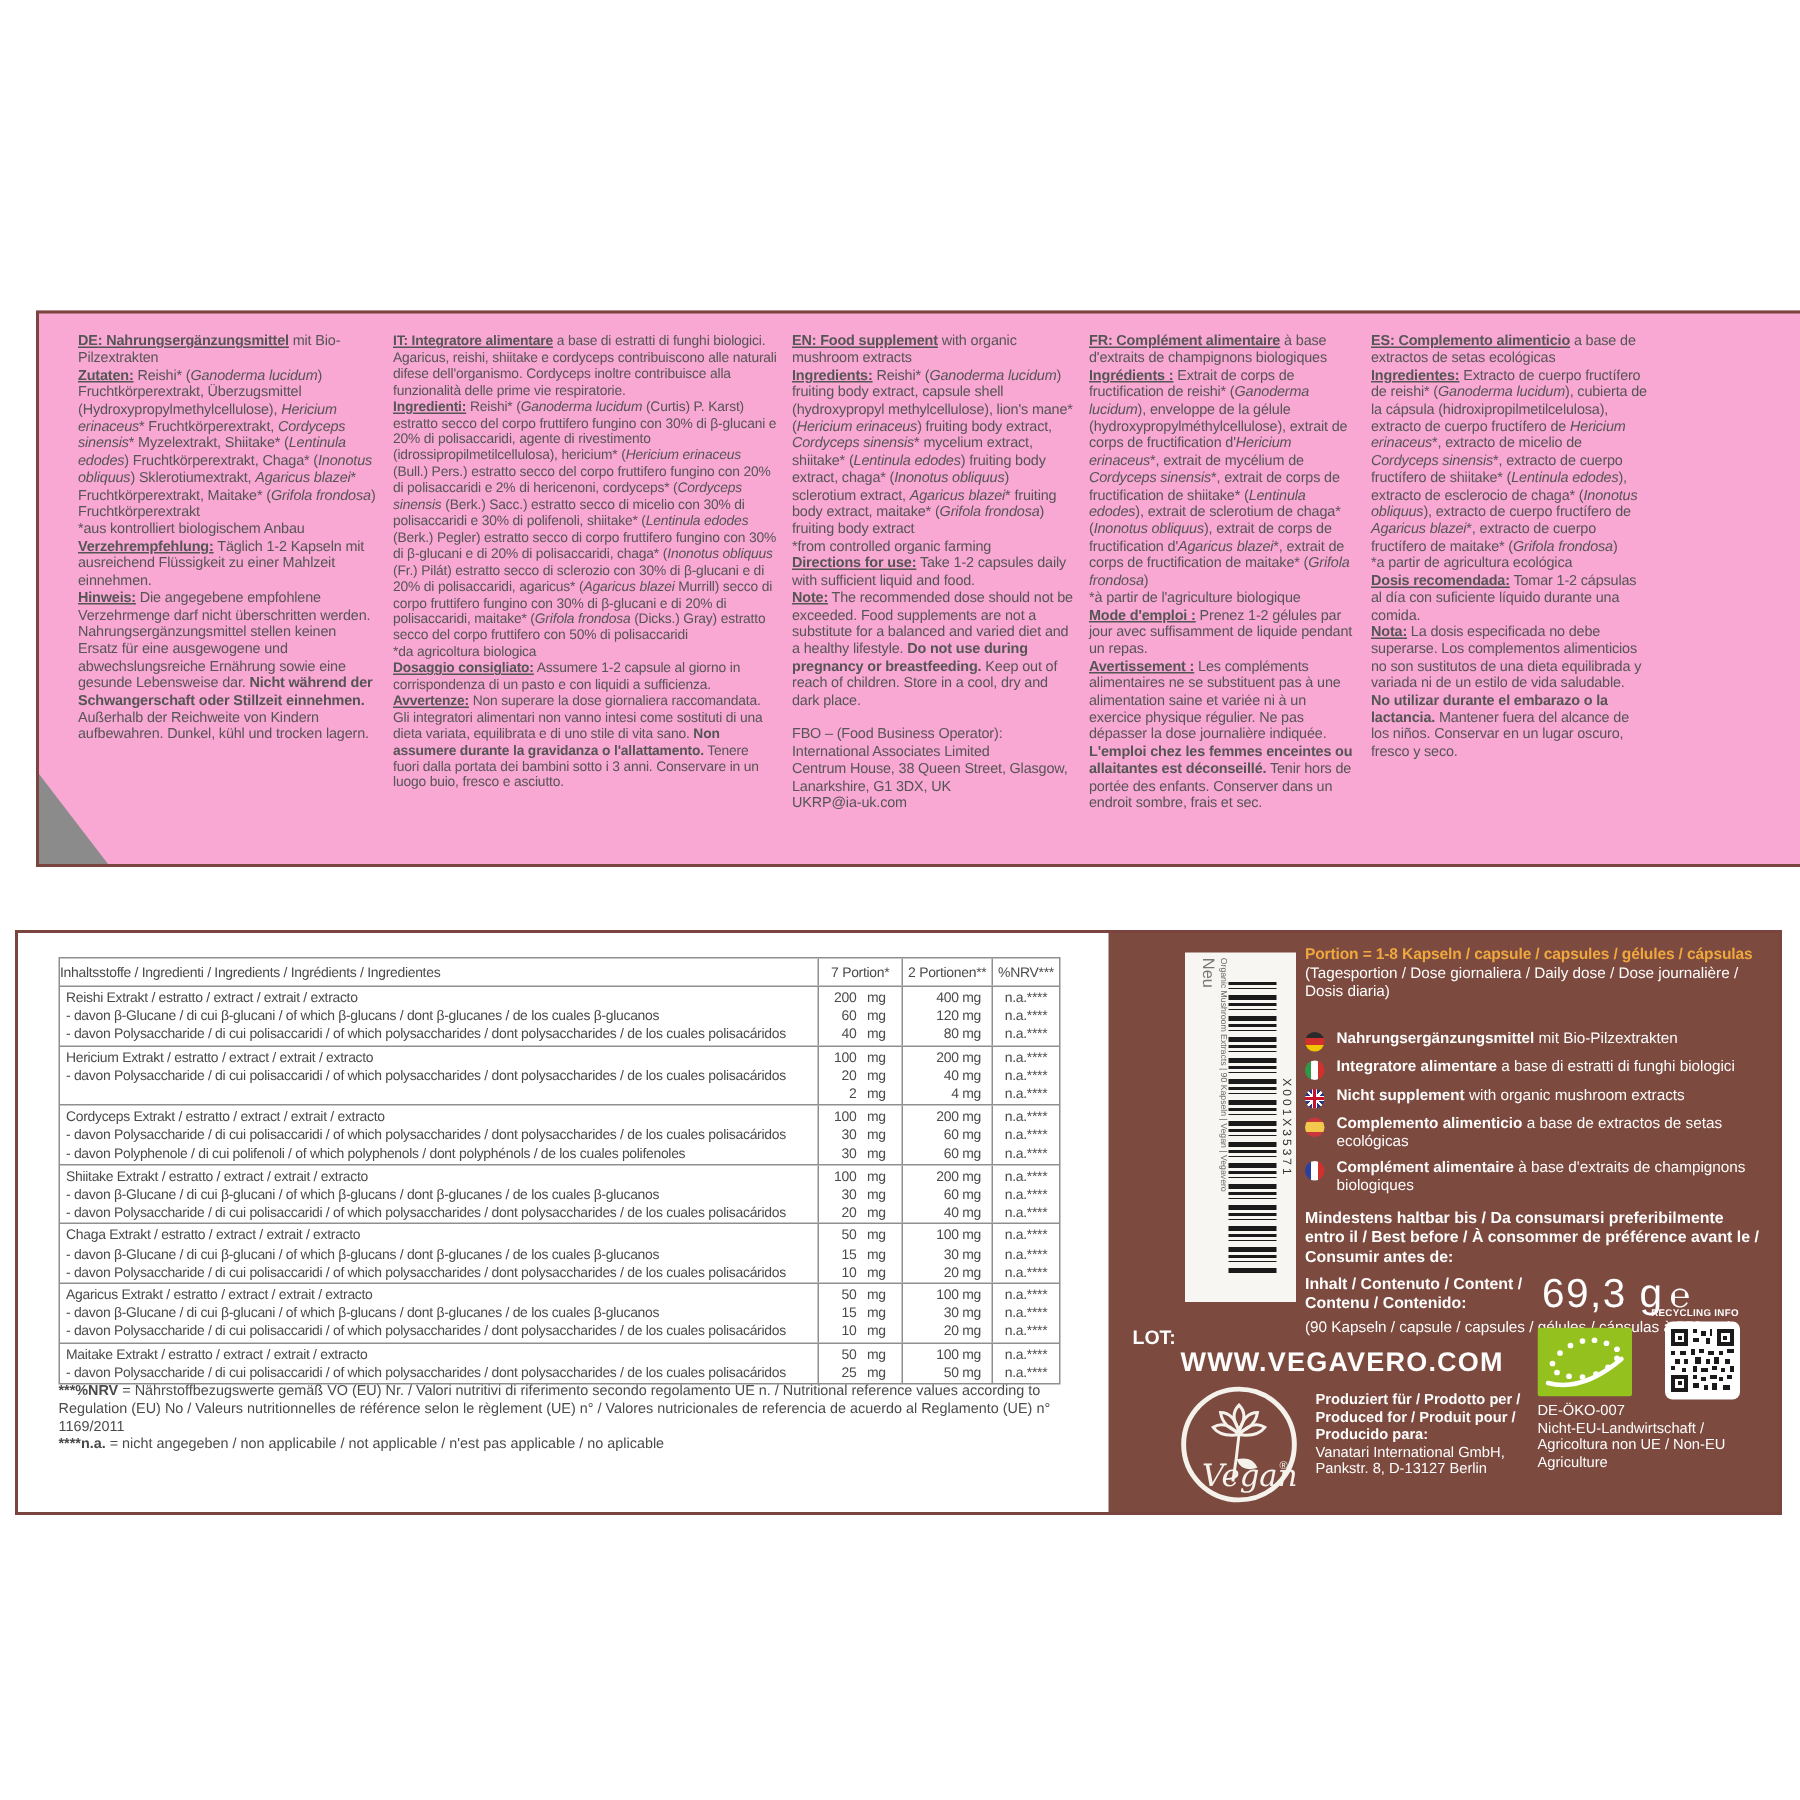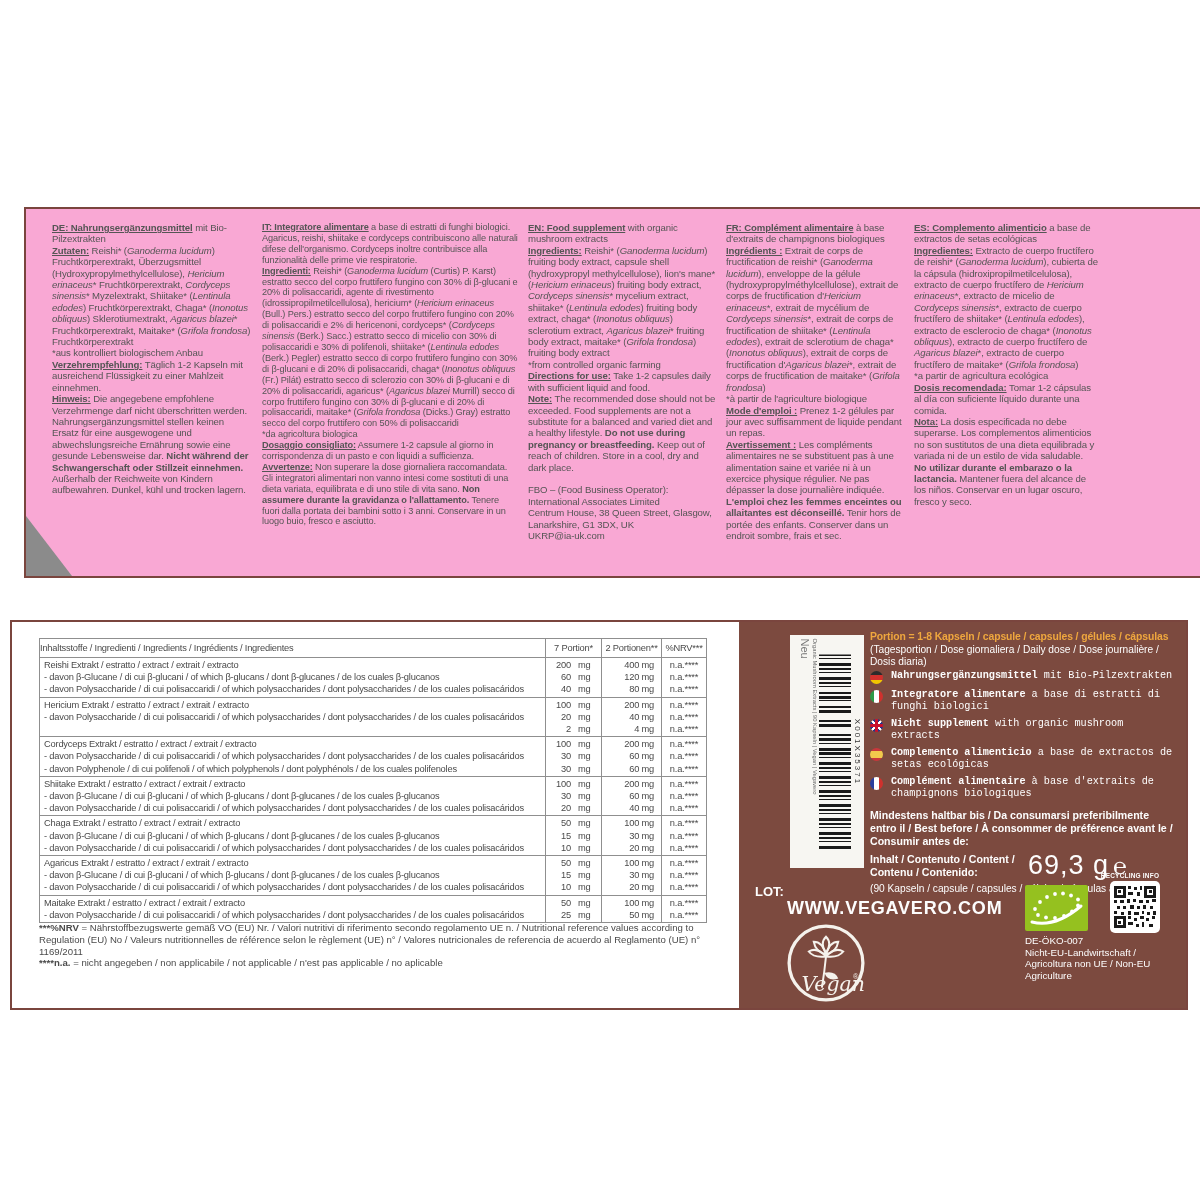--- a/index.html
+++ b/index.html
@@ -30,21 +30,21 @@
   .unit{width:18px;text-align:left;margin-left:7px;}
   .tr2{text-align:right;padding-right:7px;}
   .trn{text-align:center;}
   .fnotes{position:absolute;left:27px;top:300px;width:692px;font-size:9.6px;line-height:11.8px;color:#4a4a4a;}
   .fnote b{font-weight:bold;}
   
   .panel{position:absolute;left:727px;top:0;width:447px;height:386px;background:#7c4a3f;color:#fdfdfd;}
   .rightcol{position:absolute;left:131px;top:8px;width:306px;}
   .gold{color:#efa73e;font-weight:bold;font-size:10.4px;letter-spacing:-0.1px;line-height:13px;}
   .portion-sub{font-size:10.2px;line-height:12px;margin-top:1px;}
-  .langs{margin-top:2px;font-family:Liberation Mono, monospace;}
+  .langs{margin-top:19px;}
   .lang-row{display:flex;margin-bottom:5px;}
   .flag{width:13px;height:13px;border-radius:50%;flex:0 0 13px;margin-top:1px;}
   .lang-text{font-size:10.2px;line-height:12px;margin-left:8px;}
   .lang-text b{font-weight:bold;}
   .flag-de{background:linear-gradient(#2b2b2b 33%,#d0312d 33% 66%,#f2c500 66%);}
   .flag-it{background:linear-gradient(90deg,#2e9a47 33%,#fff 33% 66%,#d0312d 66%);}
   .flag-fr{background:linear-gradient(90deg,#2b3f9e 33%,#fff 33% 66%,#d0312d 66%);}
   .flag-es{background:linear-gradient(#c8373b 25%,#f2c94c 25% 75%,#c8373b 75%);}
   .flag-gb{background:
     linear-gradient(0deg,transparent 42%,#c8102e 42% 58%,transparent 58%),
@@ -378,20 +378,21 @@
           <path d="M50 42 q-15 2 -21 -6 q10 -6 21 6"></path>
           <path d="M50 42 q15 2 21 -6 q-10 -6 -21 6"></path>
           <path d="M50 42 q-2 20 -5 38"></path>
         </g>
         <path d="M48 62 q13 -3 17 7 q-13 4 -17 -7" fill="#f5f2ec"></path>
         <text x="20" y="84" font-size="25" font-style="italic" font-family="DejaVu Serif, serif" fill="#f5f2ec">Vegan</text>
         <text x="83" y="70" font-size="9" fill="#f5f2ec">®</text>
       </svg>
     </div>
 
+    <div class="produced"><b>Produziert für / Prodotto per / Produced for / Produit pour / Producido para:</b><br>Vanatari International GmbH, Pankstr. 8, D-13127 Berlin</div>
 
     <div class="eu-logo">
       <svg viewBox="0 0 63 46">
         <rect width="63" height="46" rx="2" fill="#95c11f"></rect>
         <g fill="#fff">
           <circle cx="10" cy="24" r="1.9"></circle>
             <circle cx="15" cy="17" r="1.9"></circle>
             <circle cx="22" cy="12" r="1.9"></circle>
           <circle cx="30" cy="9" r="1.9"></circle>
             <circle cx="38" cy="8.5" r="1.9"></circle>

